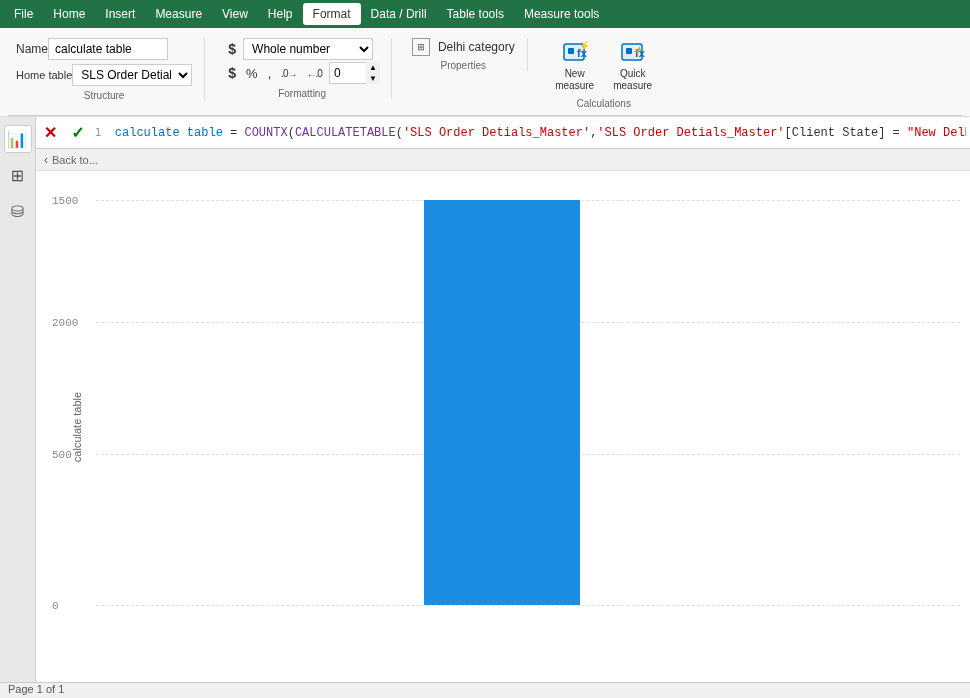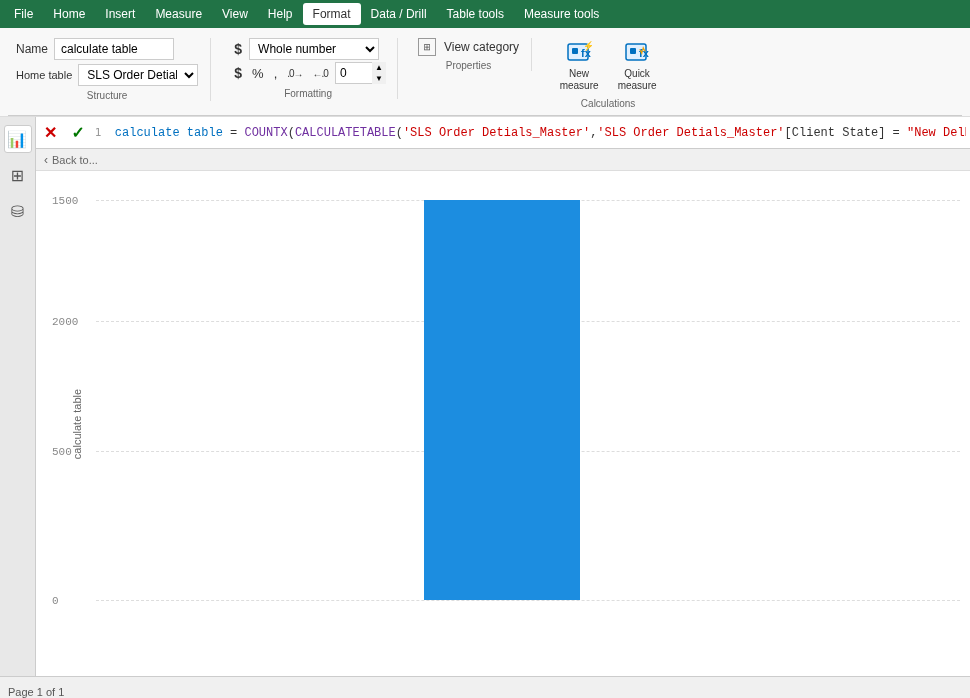--- a/index.html
+++ b/index.html
@@ -51,21 +51,20 @@
     .ribbon-group-label {
       font-size: 10px;
       color: #666;
       margin-top: 4px;
       align-self: center;
     }
 
     .ribbon-row {
       display: flex;
       align-items: center;
-      gap: 6px;
     }
 
     .field-label {
       font-size: 12px;
       color: #333;
       min-width: 30px;
     }
 
     .text-input {
       border: 1px solid #ccc;
@@ -308,23 +307,23 @@
     .chart-bar {
       position: absolute;
       background: #1c8de0;
       bottom: 0;
     }
 
     
     .status-bar {
       background: #f0f0f0;
       border-top: 1px solid #ccc;
-      height: 22px;
-      display: flex;
-      align-items: flex-end;
+      height: 16px;
+      display: flex;
+      align-items: flex-start;
       padding: 0 8px;
       font-size: 11px;
       color: #555;
     }
 
     
     .full-layout {
       display: flex;
       flex-direction: column;
       height: 698px;
@@ -423,21 +422,21 @@
             </div>
           </div>
         </div>
         <div class="ribbon-group-label">Formatting</div>
       </div>
 
       <div class="ribbon-group">
         <div class="properties-group">
           <div class="prop-row">
             <span class="dc-icon">⊞</span>
-            <span class="prop-label">View category</span>
+            <span class="prop-label">Delhi category</span>
           </div>
         </div>
         <div class="ribbon-group-label">Properties</div>
       </div>
 
       <div class="ribbon-group">
         <div class="calc-btns-row">
           <button class="ribbon-big-btn">
             <div class="btn-icon">
               <svg width="26" height="26" viewBox="0 0 26 26">

